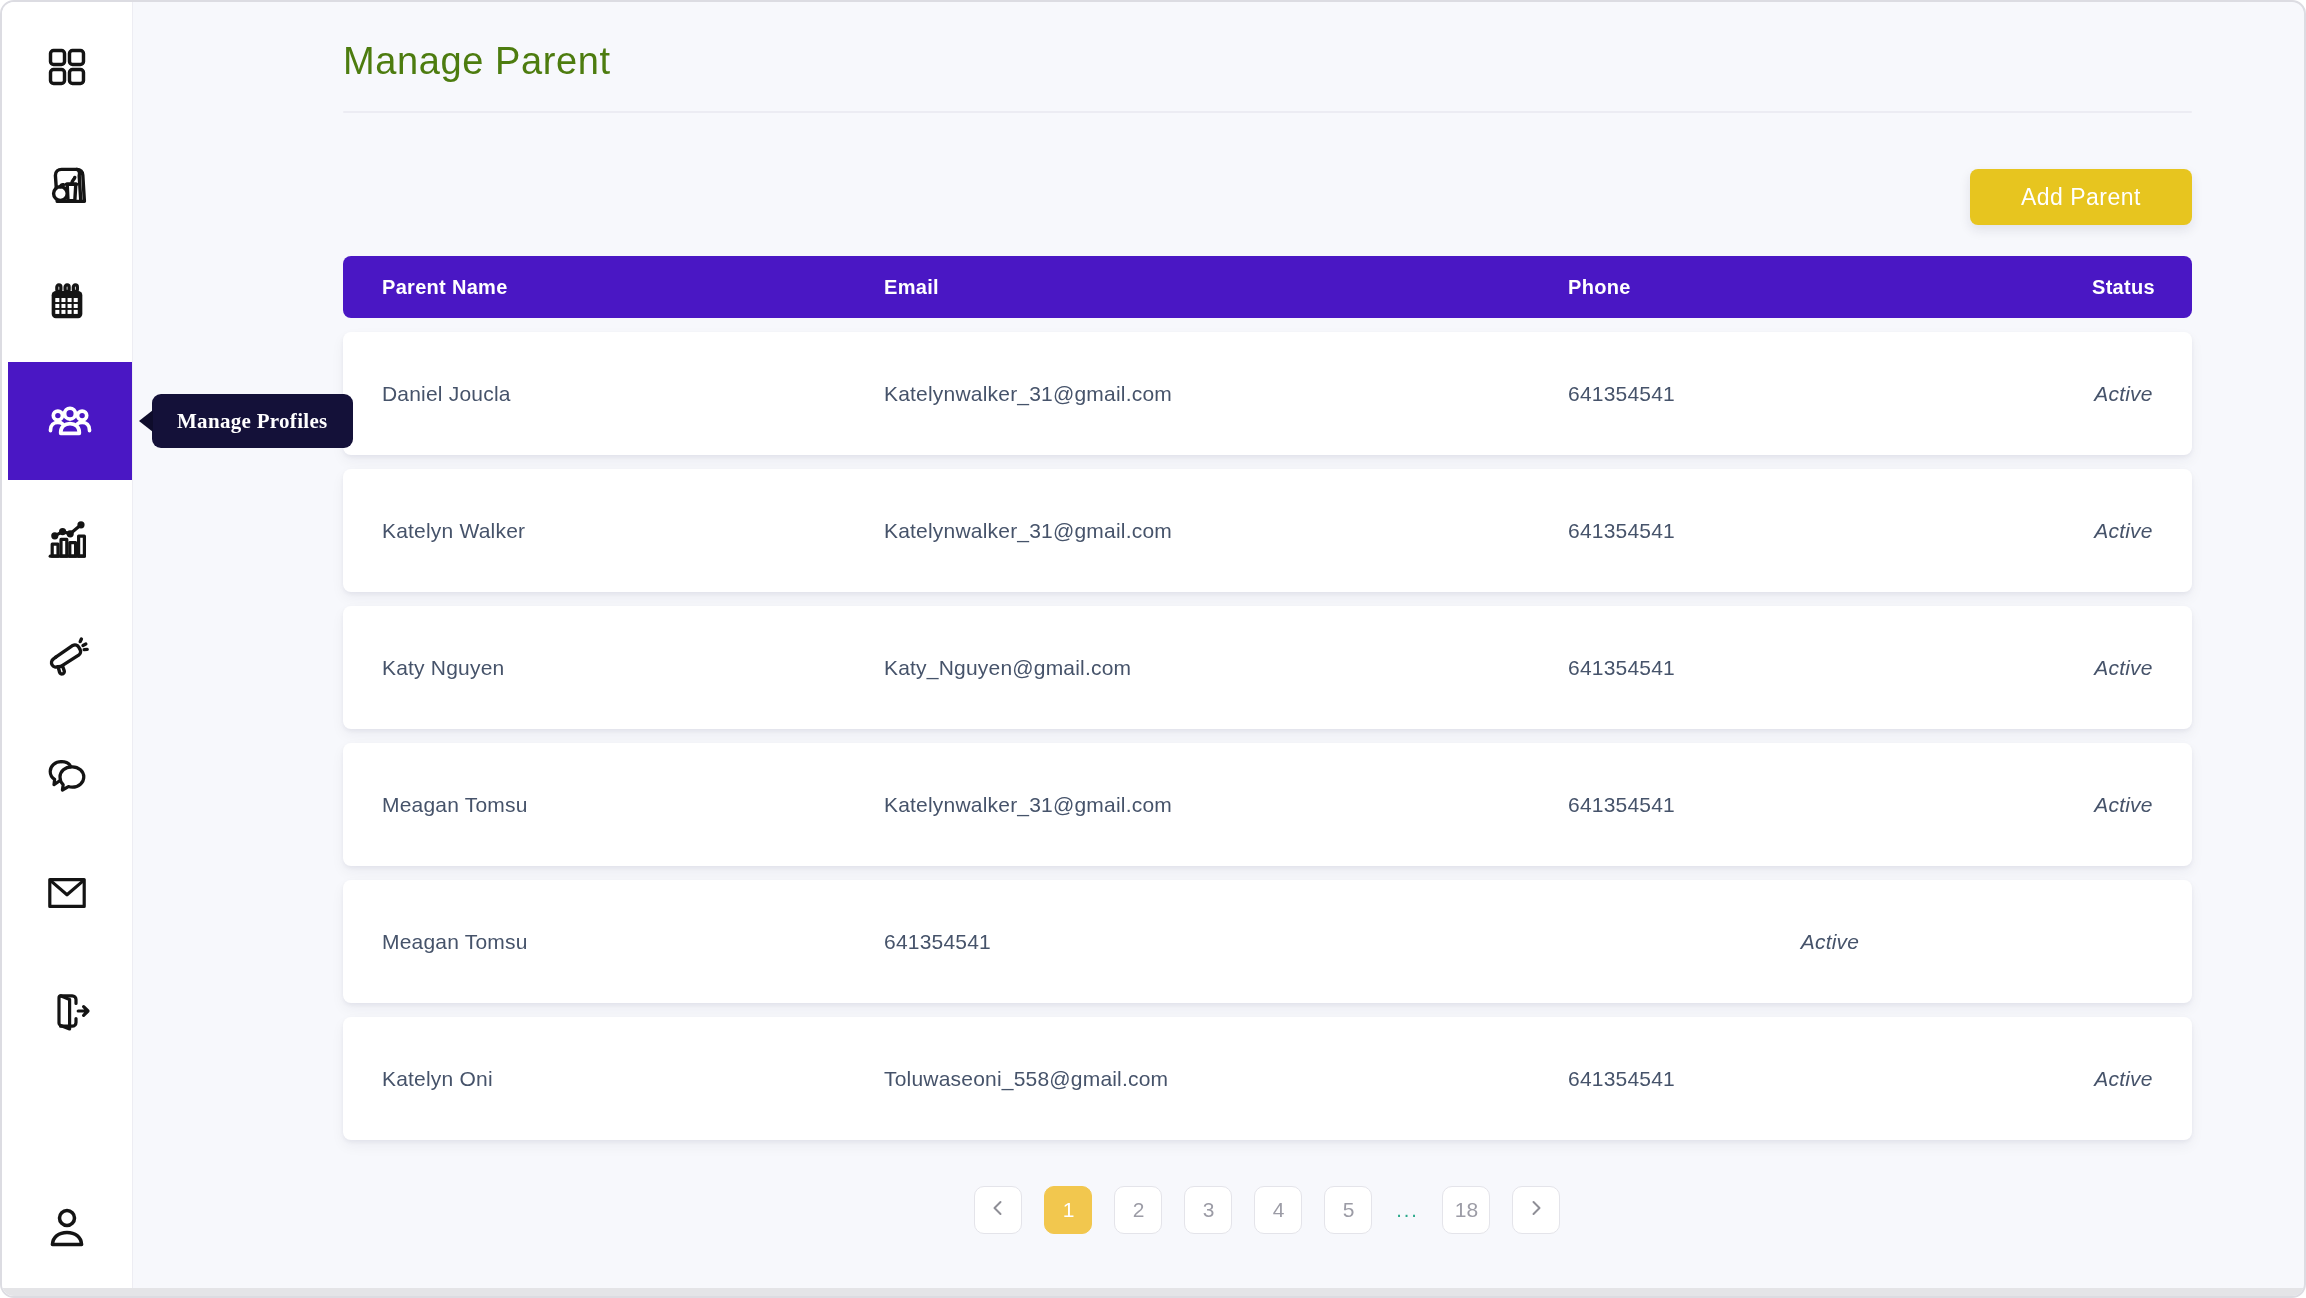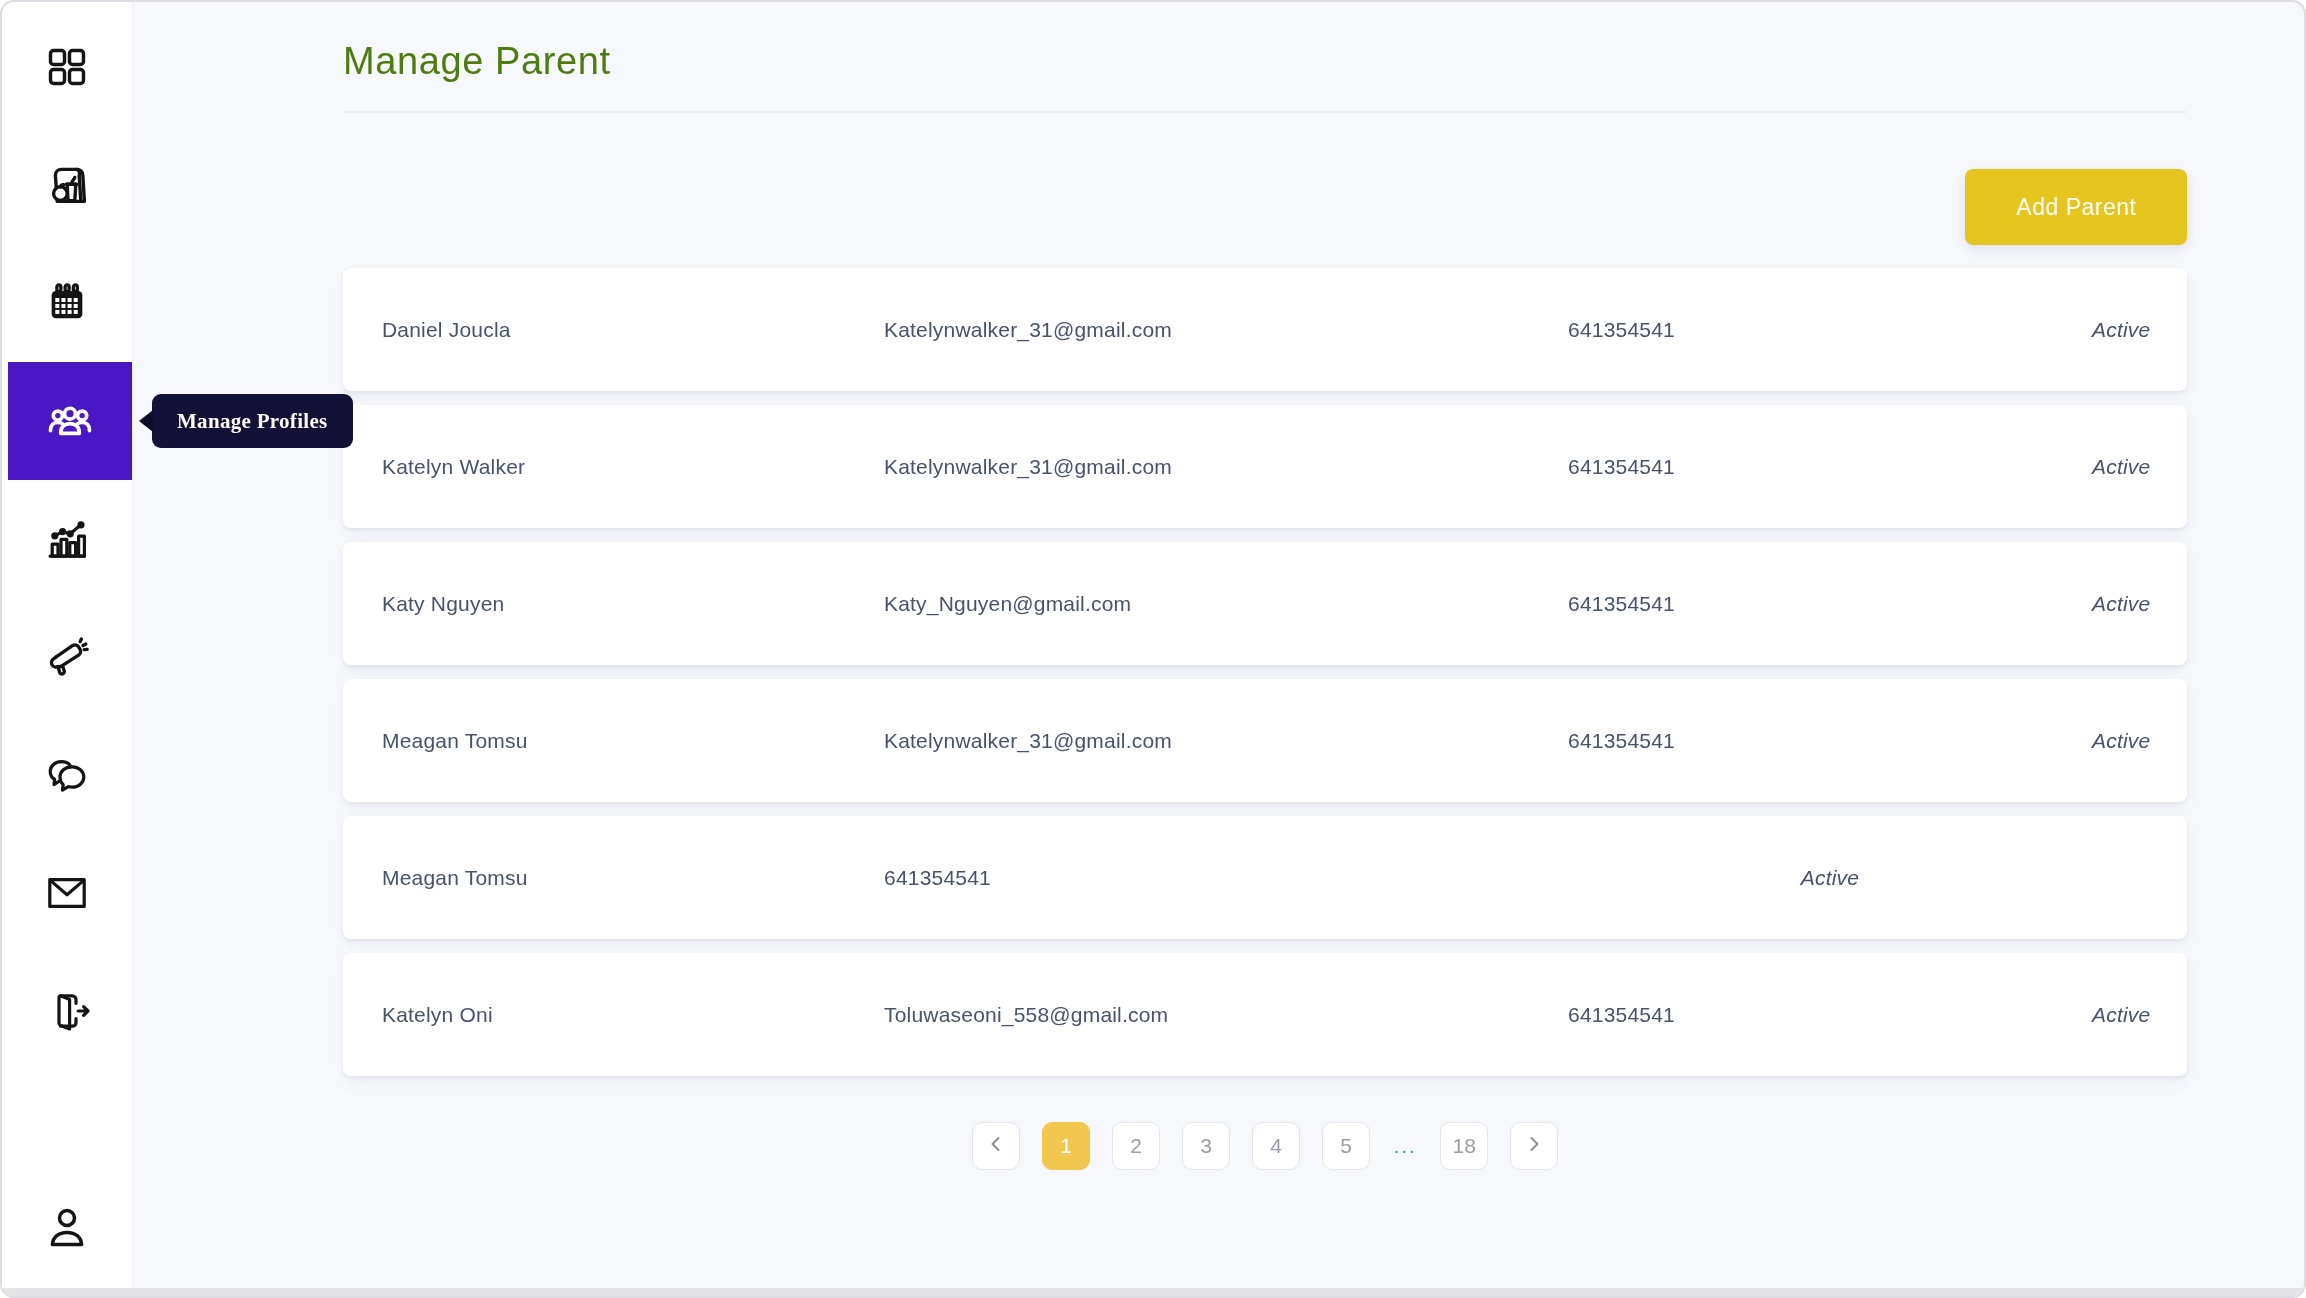--- a/index.html
+++ b/index.html
@@ -84,21 +84,21 @@
     margin-top:28px;
     height:2px;
     background:#ececf3;
     border-radius:1px;
   }
   .toolbar {
     margin-top:56px;
     display:flex; justify-content:flex-end;
   }
   .add-btn {
-    width:222px; height:76px;
+    width:222px; height:56px;
     background:#e7c51f;
     color:#ffffff;
     font-family:"Liberation Sans", sans-serif;
     font-size:23px; font-weight:400;
     letter-spacing:.5px;
     border:none; border-radius:8px;
     box-shadow:0 5px 12px rgba(30,30,60,.10);
     cursor:pointer;
   }
 
@@ -318,20 +318,26 @@
   <main class="main">
 
     <h1 class="page-title">Manage Parent</h1>
     <div class="title-divider"></div>
 
     <div class="toolbar">
       <button class="add-btn">Add Parent</button>
     </div>
 
     <div class="table">
+      <div class="table-header grid-cols">
+        <div class="col-name">Parent Name</div>
+        <div class="col-email">Email</div>
+        <div class="col-phone">Phone</div>
+        <div class="col-status">Status</div>
+      </div>
 
       <div class="table-row grid-cols">
         <div class="col-name">Daniel Joucla</div>
         <div class="col-email">Katelynwalker_31@gmail.com</div>
         <div class="col-phone">641354541</div>
         <div class="col-status">Active</div>
       </div>
       <div class="table-row grid-cols">
         <div class="col-name">Katelyn Walker</div>
         <div class="col-email">Katelynwalker_31@gmail.com</div>

